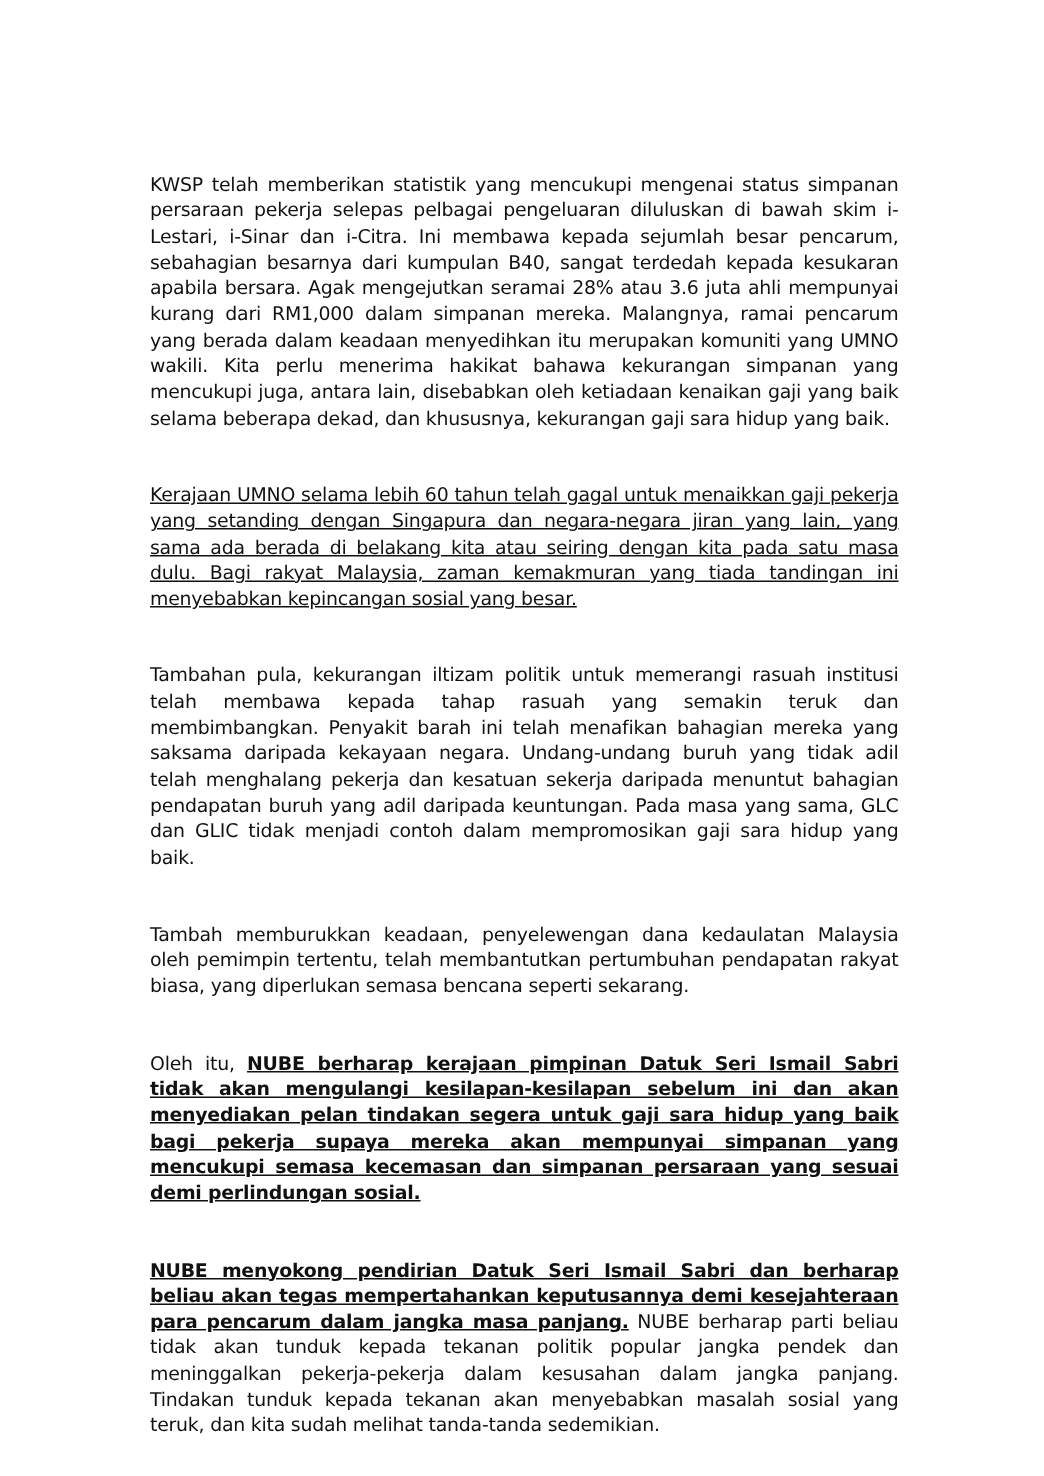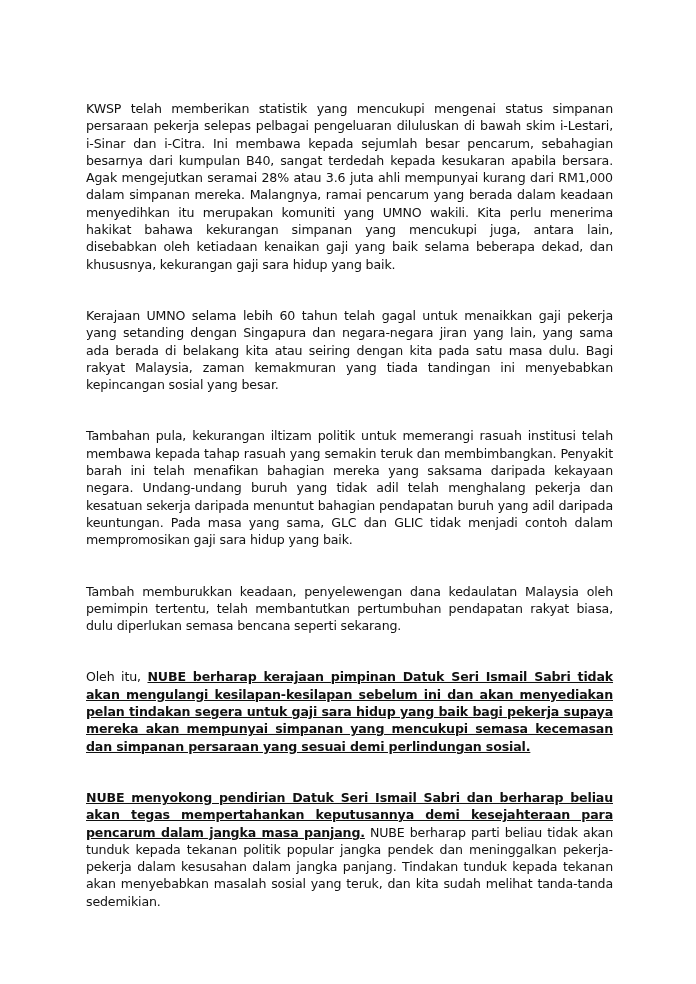--- a/index.html
+++ b/index.html
@@ -8,34 +8,34 @@
       position: absolute;
       left: 86px;
       top: 100px;
       width: 527px;
       font-family: "DejaVu Sans", sans-serif;
       font-size: 12.6px;
       line-height: 17.3px;
       color: #111111;
     }
     .para {
-      margin: 0;
+      margin: 14px;
       text-align: justify;
       letter-spacing: -0.15px;
     }
     .p1 { margin-bottom: 34px; }
-    .p2 { margin-bottom: 34px; }
+    .p2 { margin-bottom: 34px; text-decoration: underline; }
     .p3 { margin-bottom: 34px; }
     .p4 { margin-bottom: 34px; }
     .p5 { margin-bottom: 34px; }
     .bold { font-weight: bold; text-decoration: underline; }
   </style>
 </head>
 <body>
 
 <div class="page">
   <p class="para p1">KWSP telah memberikan statistik yang mencukupi mengenai status simpanan persaraan pekerja selepas pelbagai pengeluaran diluluskan di bawah skim i-Lestari, i-Sinar dan i-Citra. Ini membawa kepada sejumlah besar pencarum, sebahagian besarnya dari kumpulan B40, sangat terdedah kepada kesukaran apabila bersara. Agak mengejutkan seramai 28% atau 3.6 juta ahli mempunyai kurang dari RM1,000 dalam simpanan mereka. Malangnya, ramai pencarum yang berada dalam keadaan menyedihkan itu merupakan komuniti yang UMNO wakili. Kita perlu menerima hakikat bahawa kekurangan simpanan yang mencukupi juga, antara lain, disebabkan oleh ketiadaan kenaikan gaji yang baik selama beberapa dekad, dan khususnya, kekurangan gaji sara hidup yang baik.</p>
   <p class="para p2">Kerajaan UMNO selama lebih 60 tahun telah gagal untuk menaikkan gaji pekerja yang setanding dengan Singapura dan negara-negara jiran yang lain, yang sama ada berada di belakang kita atau seiring dengan kita pada satu masa dulu. Bagi rakyat Malaysia, zaman kemakmuran yang tiada tandingan ini menyebabkan kepincangan sosial yang besar.</p>
   <p class="para p3">Tambahan pula, kekurangan iltizam politik untuk memerangi rasuah institusi telah membawa kepada tahap rasuah yang semakin teruk dan membimbangkan. Penyakit barah ini telah menafikan bahagian mereka yang saksama daripada kekayaan negara. Undang-undang buruh yang tidak adil telah menghalang pekerja dan kesatuan sekerja daripada menuntut bahagian pendapatan buruh yang adil daripada keuntungan. Pada masa yang sama, GLC dan GLIC tidak menjadi contoh dalam mempromosikan gaji sara hidup yang baik.</p>
-  <p class="para p4">Tambah memburukkan keadaan, penyelewengan dana kedaulatan Malaysia oleh pemimpin tertentu, telah membantutkan pertumbuhan pendapatan rakyat biasa, dulu diperlukan semasa bencana seperti sekarang.</p>
+  <p class="para p4">Tambah memburukkan keadaan, penyelewengan dana kedaulatan Malaysia oleh pemimpin tertentu, telah membantutkan pertumbuhan pendapatan rakyat biasa, yang diperlukan semasa bencana seperti sekarang.</p>
   <p class="para p5"><span>Oleh itu, </span><span class="bold">NUBE berharap kerajaan pimpinan Datuk Seri Ismail Sabri tidak akan mengulangi kesilapan-kesilapan sebelum ini dan akan menyediakan pelan tindakan segera untuk gaji sara hidup yang baik bagi pekerja supaya mereka akan mempunyai simpanan yang mencukupi semasa kecemasan dan simpanan persaraan yang sesuai demi perlindungan sosial.</span></p>
   <p class="para p6"><span class="bold">NUBE menyokong pendirian Datuk Seri Ismail Sabri dan berharap beliau akan tegas mempertahankan keputusannya demi kesejahteraan para pencarum dalam jangka masa panjang.</span><span> NUBE berharap parti beliau tidak akan tunduk kepada tekanan politik popular jangka pendek dan meninggalkan pekerja-pekerja dalam kesusahan dalam jangka panjang. Tindakan tunduk kepada tekanan akan menyebabkan masalah sosial yang teruk, dan kita sudah melihat tanda-tanda sedemikian.</span></p>
 </div>
 
 </body></html>

